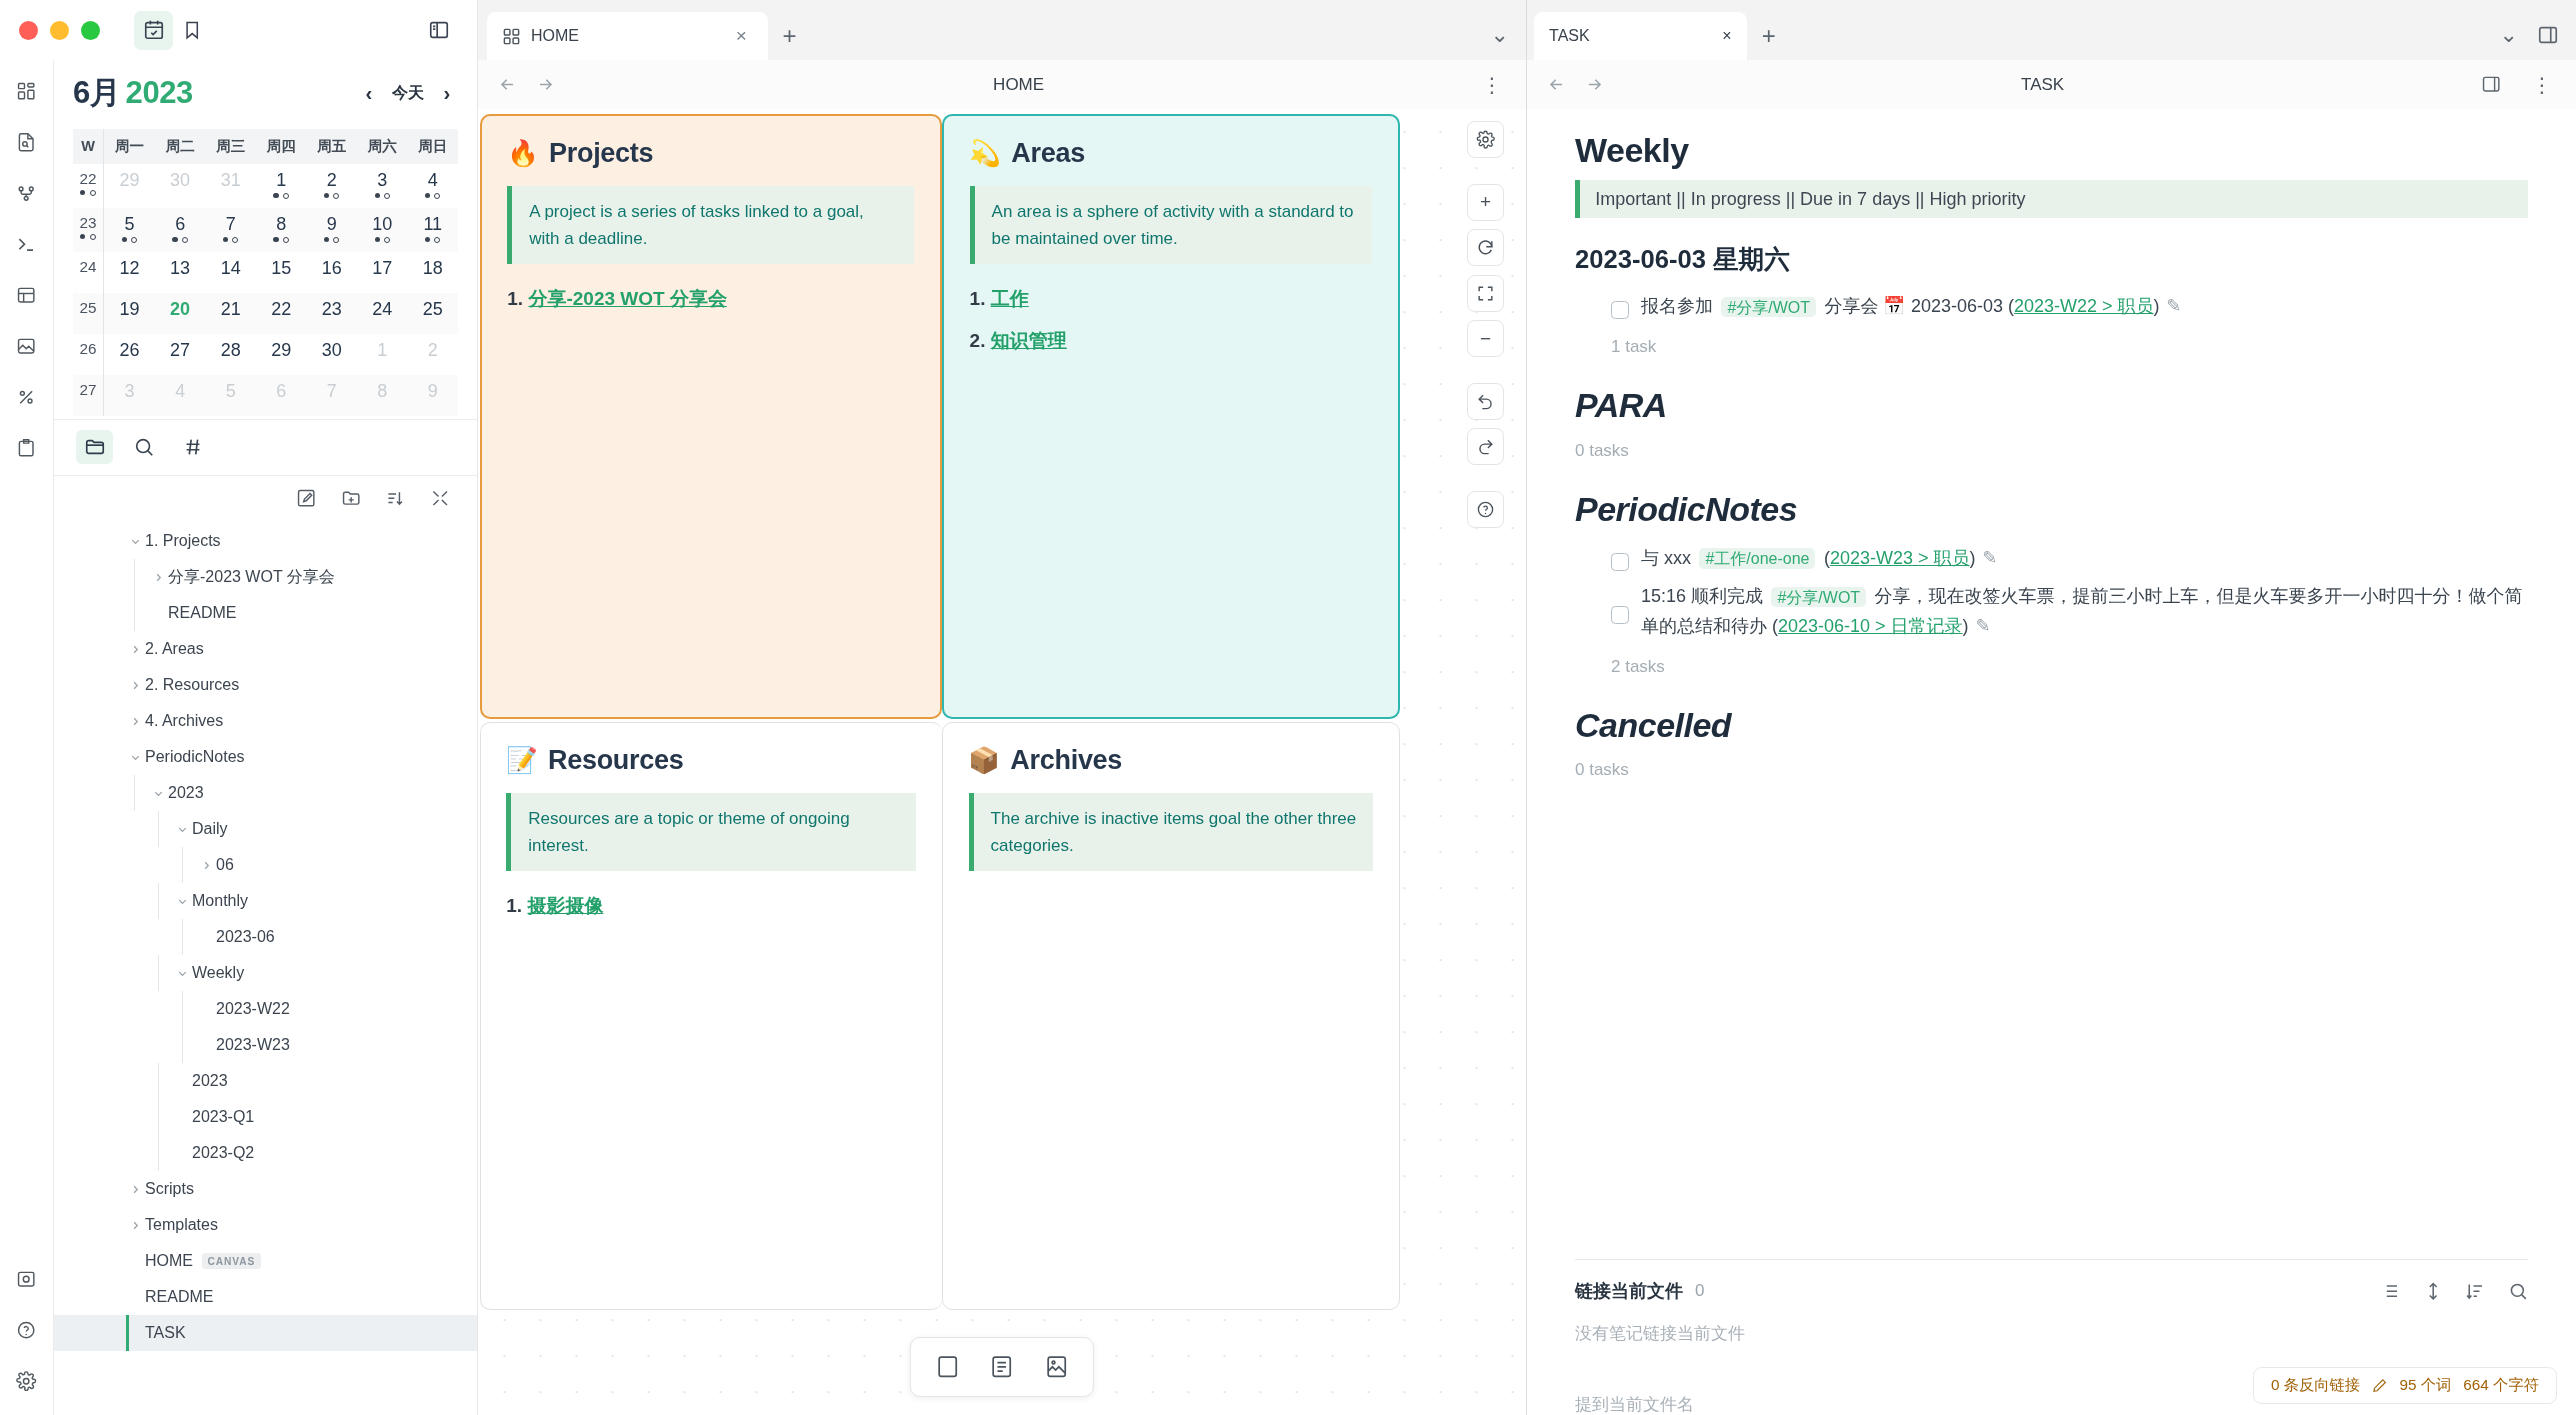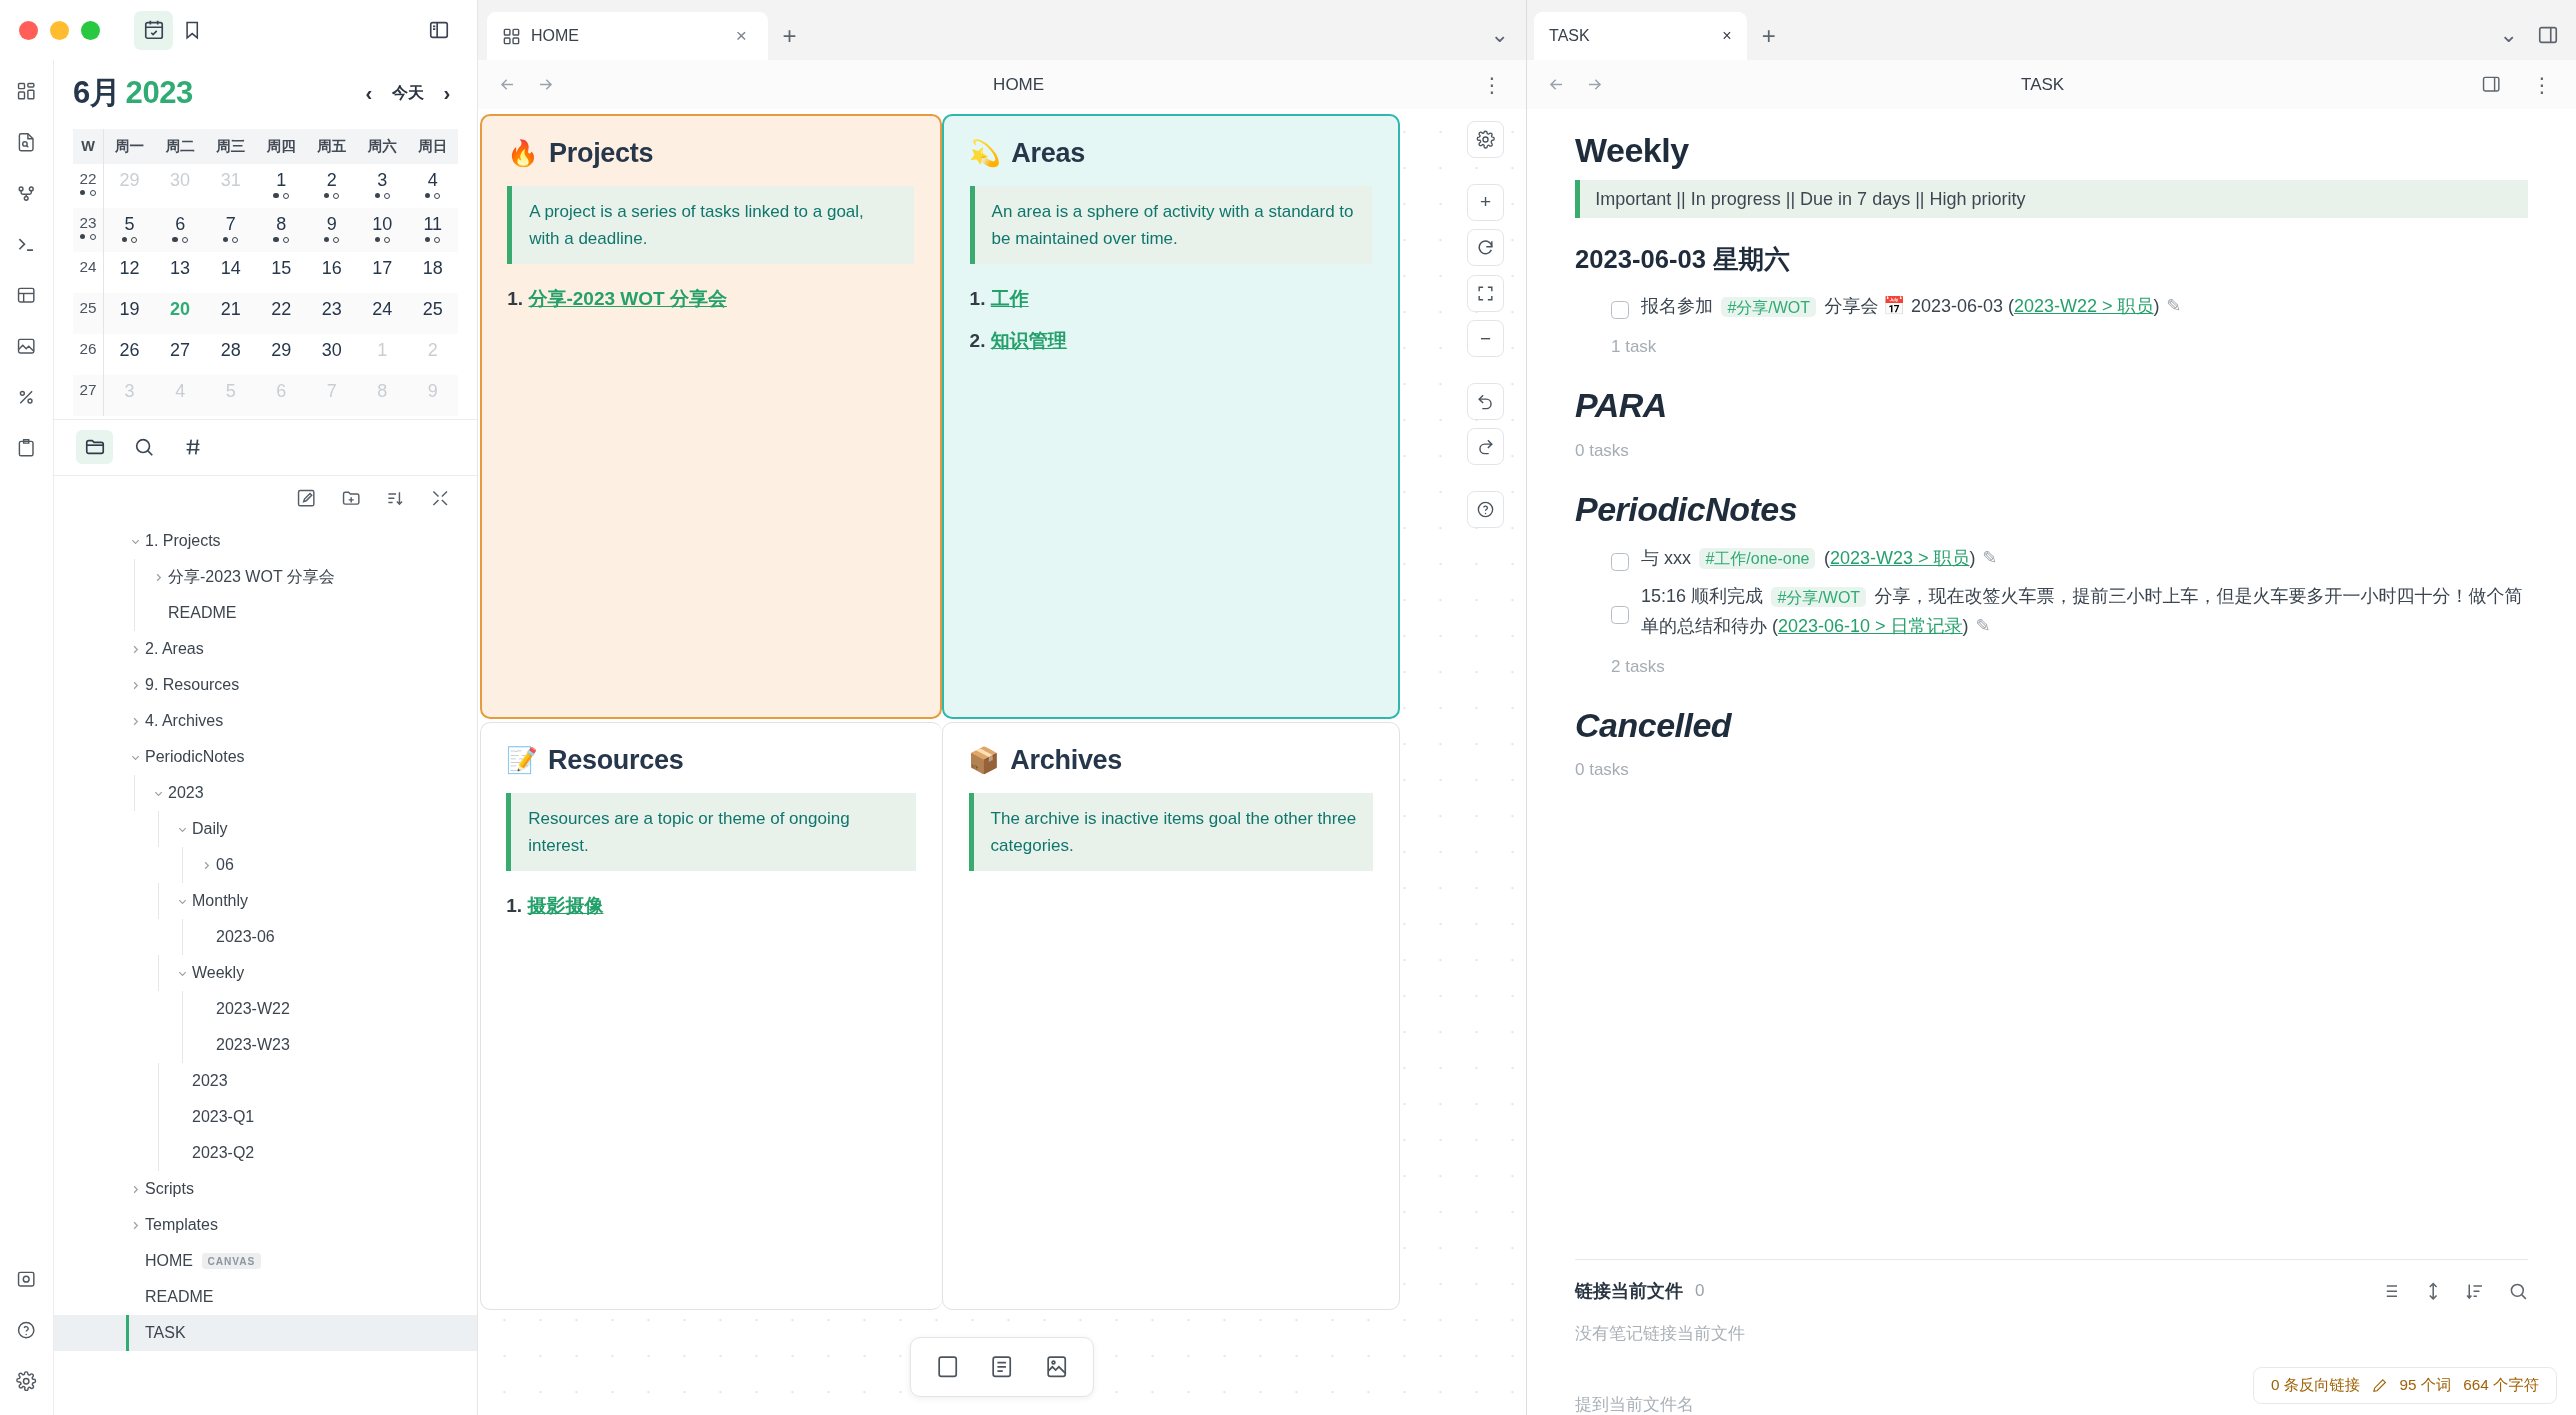--- a/index.html
+++ b/index.html
@@ -565,21 +565,21 @@
                 </svg>
               </span>
               <span class="lbl">2. Areas</span>
             </div>
             <div class="tree-row" style="padding-left: 72px;">
               <span class="chev">
                 <svg width="11" height="11" viewBox="0 0 24 24" fill="none" stroke="currentColor" stroke-width="2.6">
                   <path d="M9 5l7 7-7 7"></path>
                 </svg>
               </span>
-              <span class="lbl">9. Resources</span>
+              <span class="lbl">2. Resources</span>
             </div>
             <div class="tree-row" style="padding-left: 72px;">
               <span class="chev">
                 <svg width="11" height="11" viewBox="0 0 24 24" fill="none" stroke="currentColor" stroke-width="2.6">
                   <path d="M9 5l7 7-7 7"></path>
                 </svg>
               </span>
               <span class="lbl">4. Archives</span>
             </div>
             <div class="tree-row" style="padding-left: 72px;">

